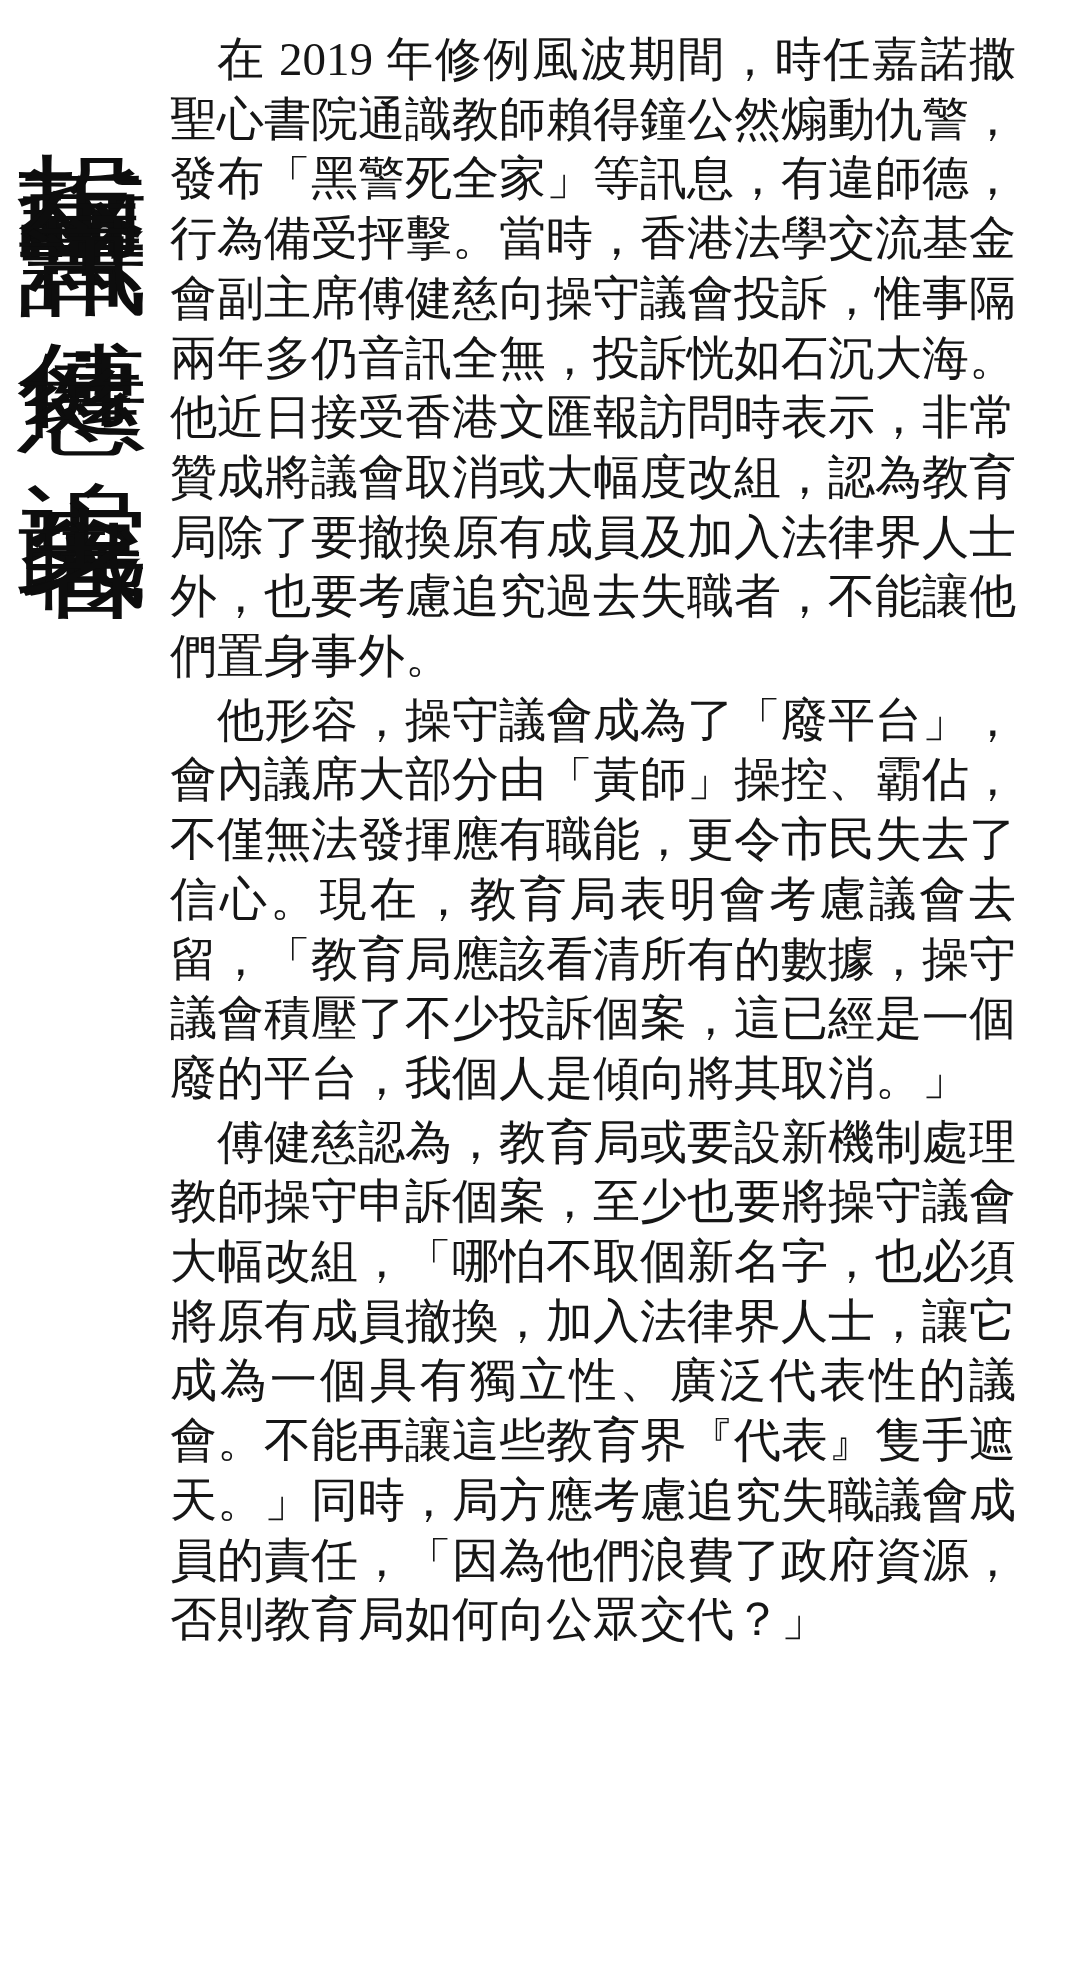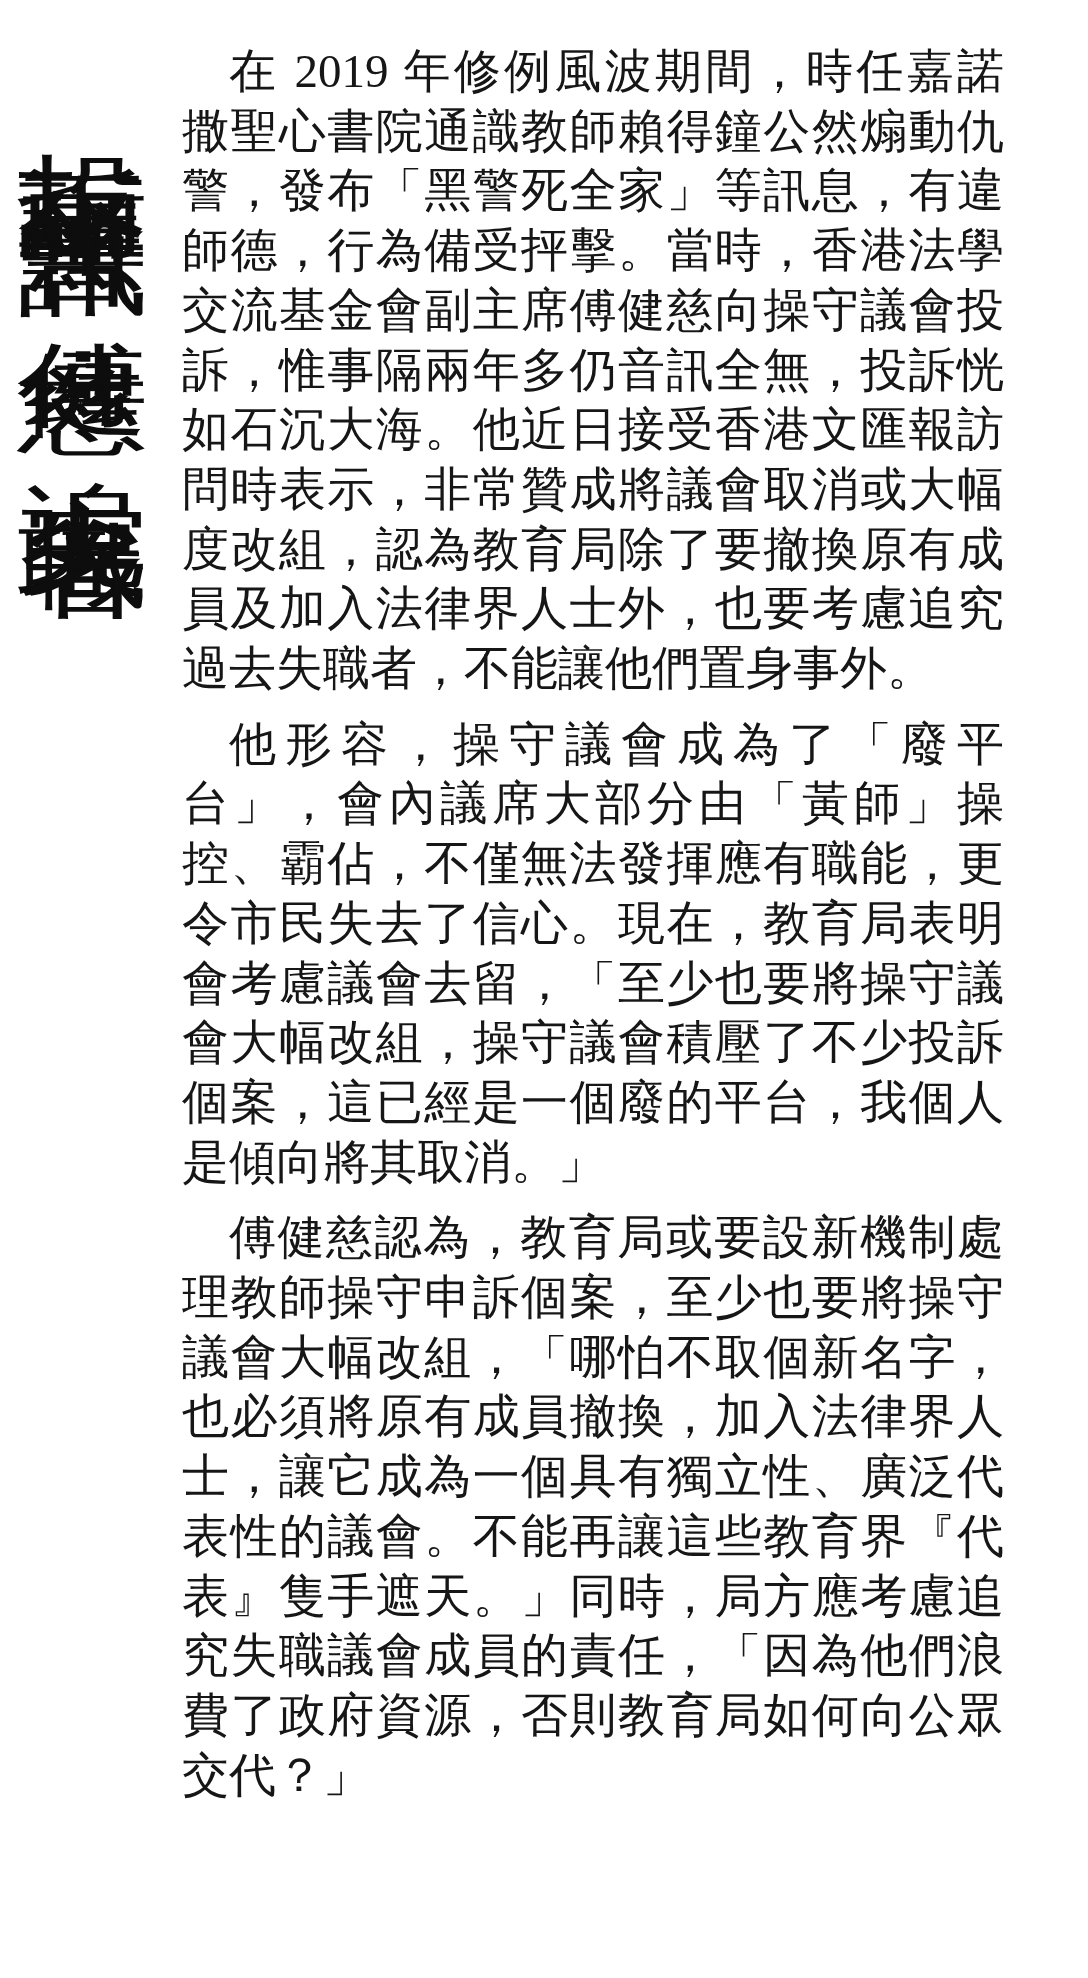--- a/index.html
+++ b/index.html
@@ -41,31 +41,31 @@
     left:166px;
     top:0;
     width:854px;
     padding-top:26px;
     font-size:47px;
     line-height:59.7px;
     text-align:justify;
   }
   .para{
     text-indent:1em;
-    margin:16px;
+    margin:4px;
     font-family:Liberation Serif, serif;
   }
 </style>
 </head>
 <body>
 
 <div class="page">
 
   <div class="headline-col">投訴兩年無音訊　傅健慈：追究失職者</div>
 
   <div class="body-col">
     <p class="para">在 2019 年修例風波期間，時任嘉諾撒聖心書院通識教師賴得鐘公然煽動仇警，發布「黑警死全家」等訊息，有違師德，行為備受抨擊。當時，香港法學交流基金會副主席傅健慈向操守議會投訴，惟事隔兩年多仍音訊全無，投訴恍如石沉大海。他近日接受香港文匯報訪問時表示，非常贊成將議會取消或大幅度改組，認為教育局除了要撤換原有成員及加入法律界人士外，也要考慮追究過去失職者，不能讓他們置身事外。</p>
-    <p class="para">他形容，操守議會成為了「廢平台」，會內議席大部分由「黃師」操控、霸佔，不僅無法發揮應有職能，更令市民失去了信心。現在，教育局表明會考慮議會去留，「至少也要將操守議會大幅改組，操守議會積壓了不少投訴個案，這已經是一個廢的平台，我個人是傾向將其取消。」</p>
+    <p class="para">他形容，操守議會成為了「廢平台」，會內議席大部分由「黃師」操控、霸佔，不僅無法發揮應有職能，更令市民失去了信心。現在，教育局表明會考慮議會去留，「教育局應該看清所有的數據，操守議會積壓了不少投訴個案，這已經是一個廢的平台，我個人是傾向將其取消。」</p>
     <p class="para">傅健慈認為，教育局或要設新機制處理教師操守申訴個案，至少也要將操守議會大幅改組，「哪怕不取個新名字，也必須將原有成員撤換，加入法律界人士，讓它成為一個具有獨立性、廣泛代表性的議會。不能再讓這些教育界『代表』隻手遮天。」同時，局方應考慮追究失職議會成員的責任，「因為他們浪費了政府資源，否則教育局如何向公眾交代？」</p>
 
   </div>
 
 </div>
 
 </body></html>

